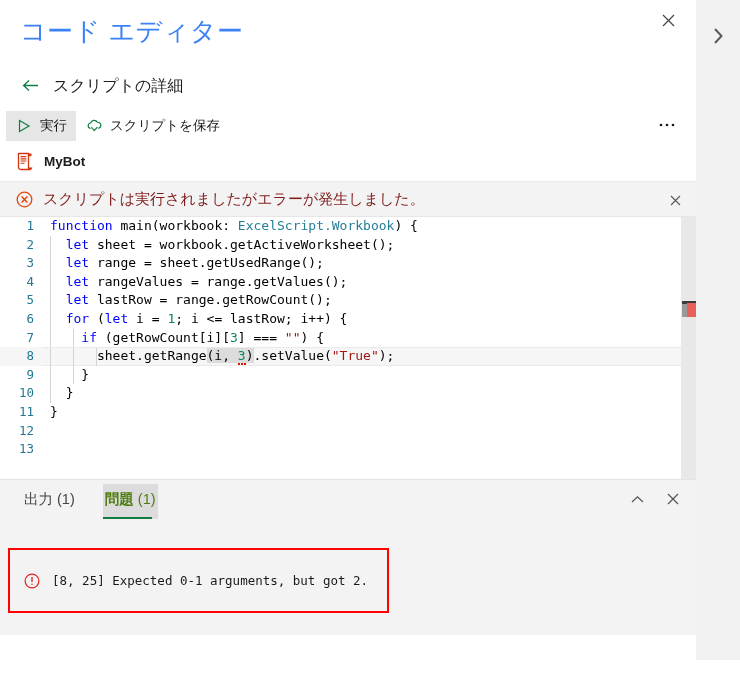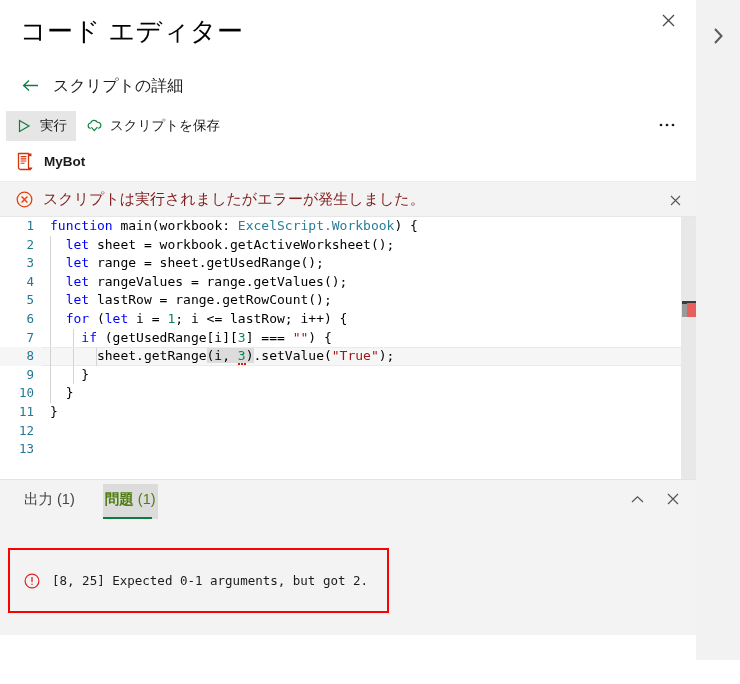--- a/index.html
+++ b/index.html
@@ -56,21 +56,21 @@
   
   .titlebar {
     position: relative;
     height: 64px;
   }
   .title {
     position: absolute;
     left: 20px;
     top: 14px;
     font-size: 26px;
-    color: #000000;
+    color: #3b82f6;
     font-weight: 400;
     letter-spacing: .5px;
     white-space: nowrap;
   }
   .close-pane {
     position: absolute;
     right: 14px;
     top: 6px;
     width: 28px;
     height: 28px;
@@ -577,21 +577,21 @@
           <span class="ctext"><span class="ig" style="left:8px"></span>  <span class="kw">let</span><span class="plain"> lastRow = range.getRowCount();</span></span>
         </div>
 
         <div class="cline">
           <span class="ln">6</span>
           <span class="ctext"><span class="ig" style="left:8px"></span>  <span class="kw">for</span><span class="plain"> (</span><span class="kw">let</span><span class="plain"> i = </span><span class="num">1</span><span class="plain">; i &lt;= lastRow; i++) {</span></span>
         </div>
 
         <div class="cline">
           <span class="ln">7</span>
-          <span class="ctext"><span class="ig" style="left:8px"></span><span class="ig" style="left:31px"></span>    <span class="kw">if</span><span class="plain"> (getUsedRange[i][</span><span class="num">3</span><span class="plain">] === </span><span class="str">""</span><span class="plain">) {</span></span>
+          <span class="ctext"><span class="ig" style="left:8px"></span><span class="ig" style="left:31px"></span>    <span class="kw">if</span><span class="plain"> (getRowCount[i][</span><span class="num">3</span><span class="plain">] === </span><span class="str">""</span><span class="plain">) {</span></span>
         </div>
 
         <div class="cline cur">
           <span class="ln">8</span>
           <span class="ctext"><span class="ig" style="left:8px"></span><span class="ig" style="left:31px"></span><span class="ig" style="left:54px"></span>      <span class="plain">sheet.getRange</span><span class="sel"><span class="plain">(i, </span><span class="num squig">3</span><span class="plain">)</span></span><span class="plain">.setValue(</span><span class="str">"True"</span><span class="plain">);</span></span>
         </div>
 
         <div class="cline">
           <span class="ln">9</span>
           <span class="ctext"><span class="ig" style="left:8px"></span><span class="ig" style="left:31px"></span>    <span class="plain">}</span></span>

